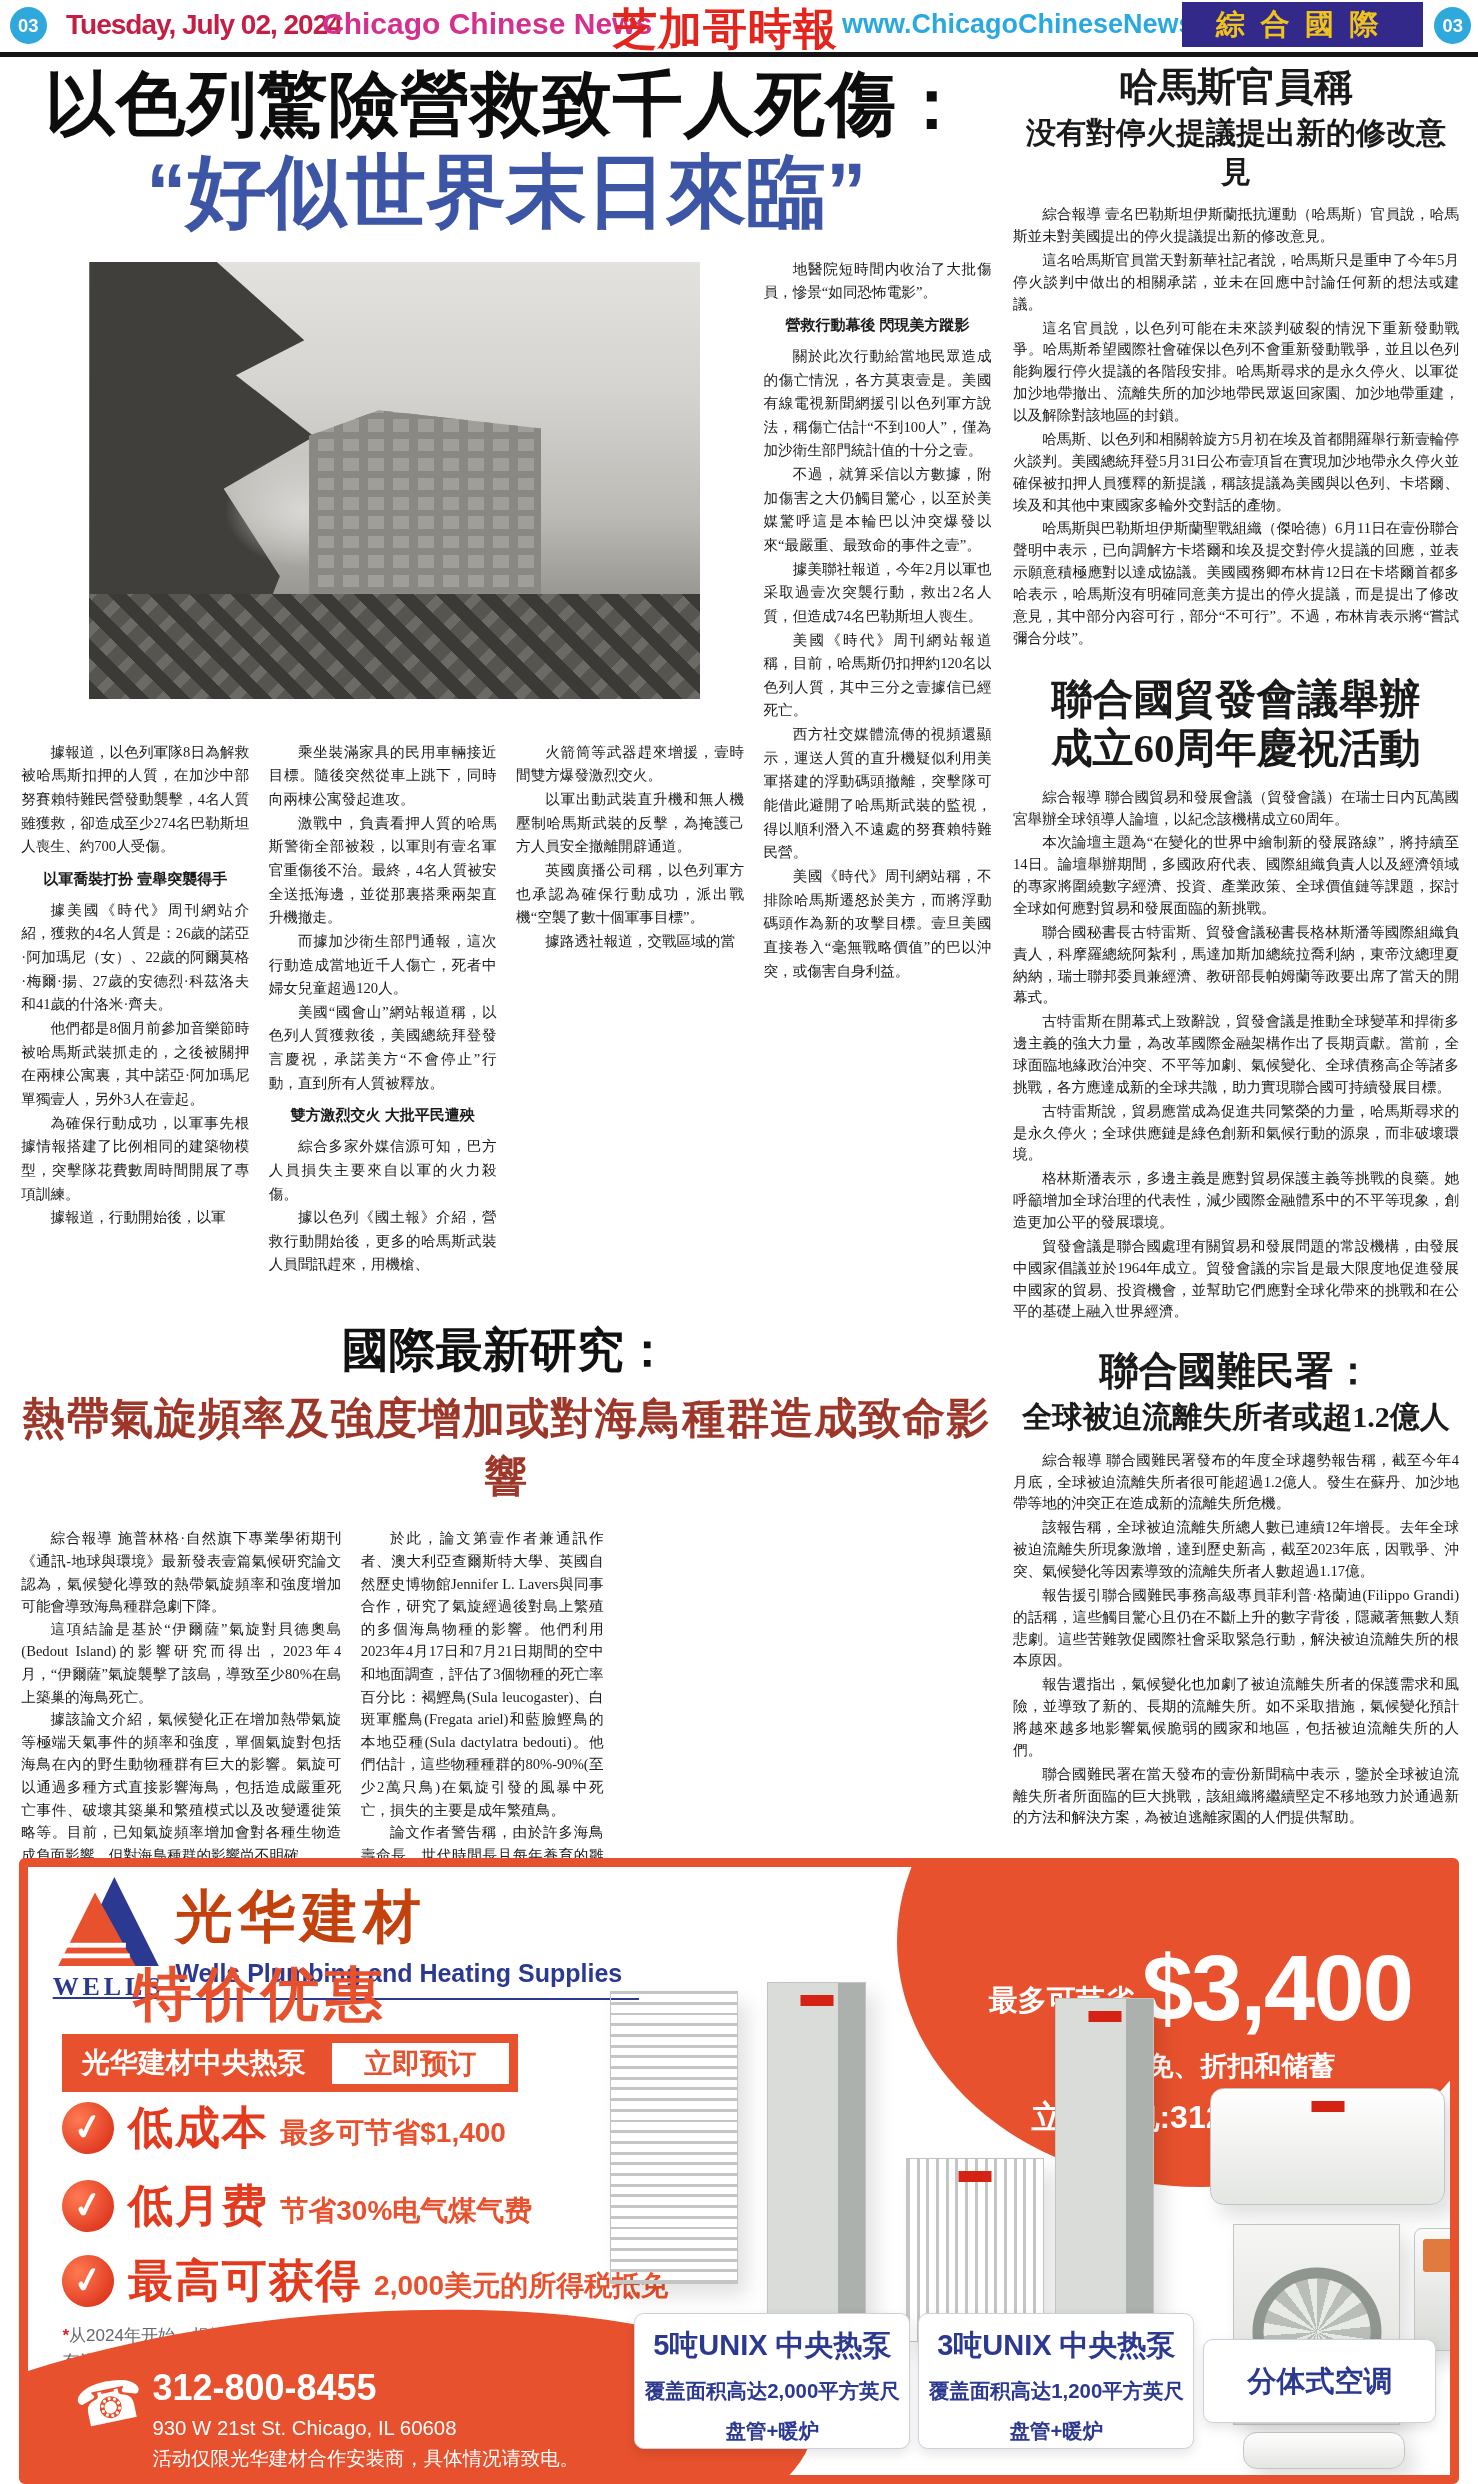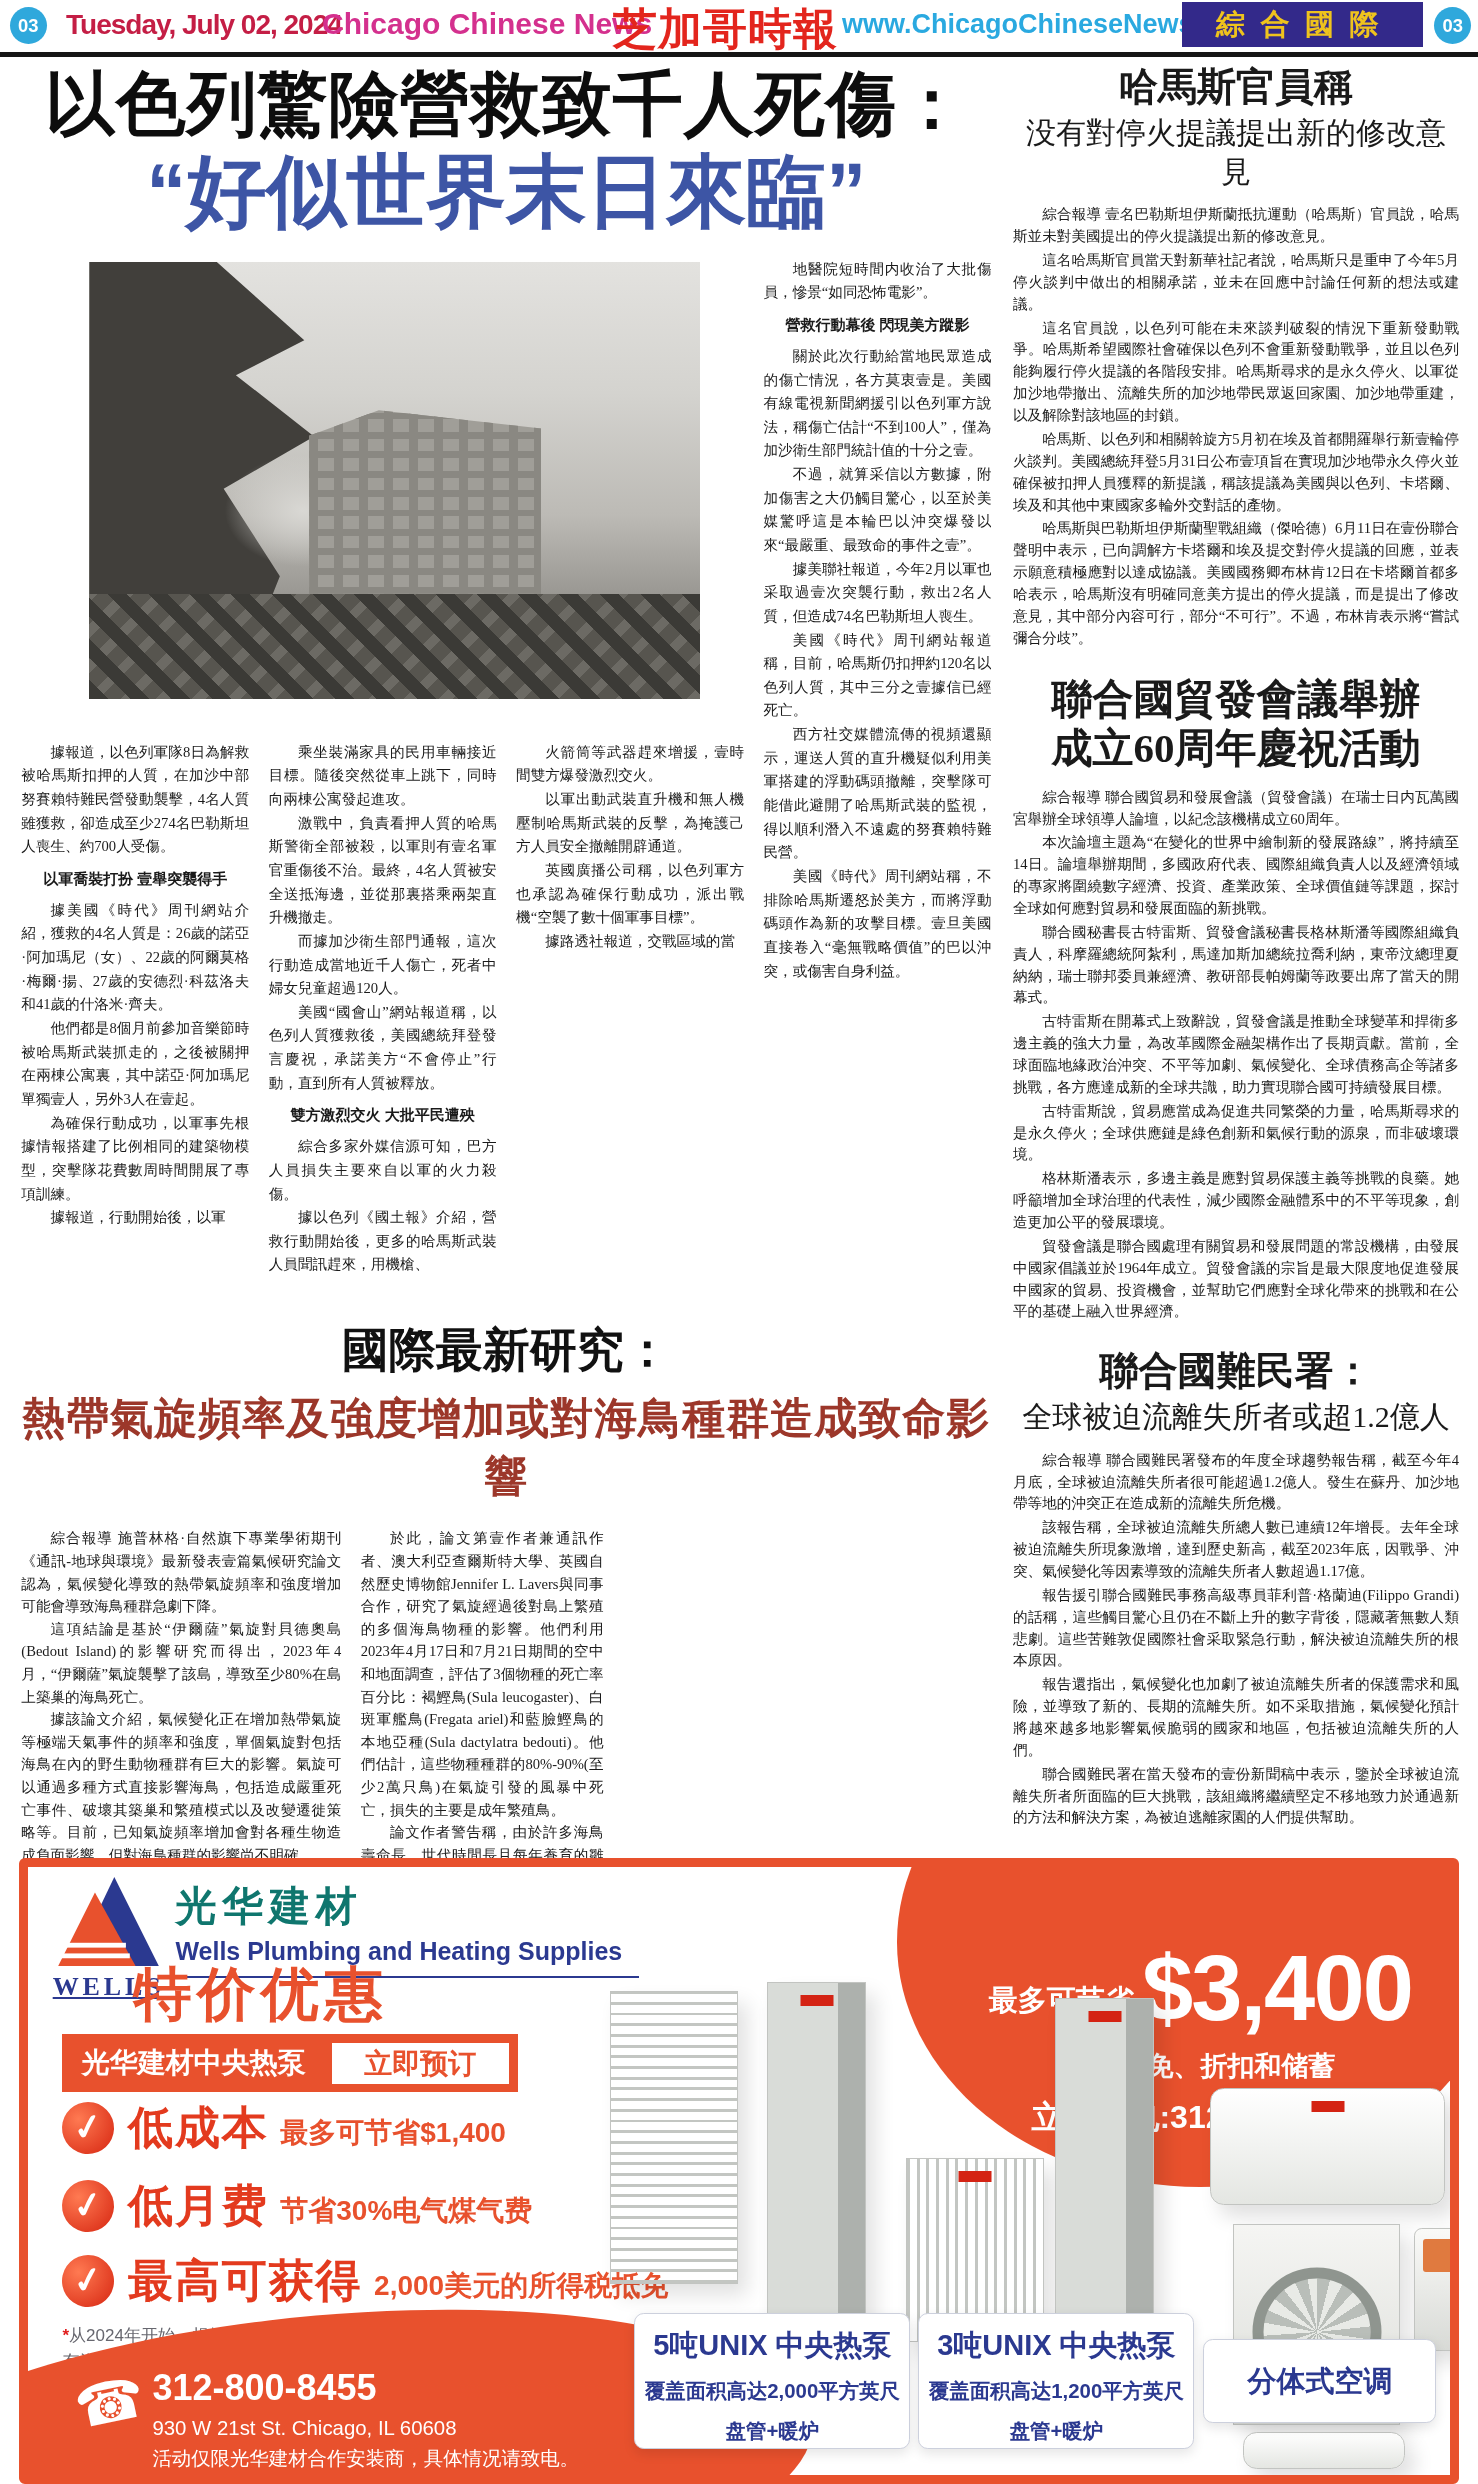--- a/index.html
+++ b/index.html
@@ -72,35 +72,35 @@
                    border:3.9px dotted rgba(255,255,255,.85);border-radius:50%;
                    border-left-color:transparent;border-bottom-color:transparent;transform:rotate(18deg);}
   .crescent{position:absolute;left:44%;top:26%;width:45px;height:105px;background:#fff;
             border-radius:62% 40% 58% 44%/56% 48% 52% 46%;transform:rotate(16deg);
             box-shadow:0 0 21.3px 7.8px rgba(255,255,255,.75);}
 
   
   .sidebar{position:absolute;left:1013px;top:64px;width:446px;height:1782px;overflow:hidden;}
   .sb-art{margin-bottom:25px;}
   .sb-t1{font-weight:900;font-size:39px;text-align:center;line-height:1.2;}
-  .sb-t2{font-weight:400;font-size:30px;text-align:center;line-height:1.3;margin-top:1.9px;}
+  .sb-t2{font-weight:700;font-size:30px;text-align:center;line-height:1.3;margin-top:1.9px;}
   .sb-t1.big{font-size:41px;}
   .sb-body{margin-top:13.6px;font-size:14.6px;line-height:1.5;text-align:justify;}
   .sb-body .para{margin:0 0 1.9px 0;}
 
   
   .ad{position:absolute;left:19.4px;top:1858px;width:1440px;height:626px;box-sizing:border-box;
       border:9.7px solid #e8512d;border-radius:5.8px;background:#fff;overflow:hidden;
       font-family:"Liberation Sans",sans-serif;}
   .ad-logo{position:absolute;left:21.3px;top:9.7px;width:118px;text-align:center;}
   .ad-logo-text{font-family:"Liberation Serif",serif;font-weight:bold;font-size:26px;
                 color:#2b3990;letter-spacing:3.9px;margin-top:1.9px;text-decoration:underline;}
   .ad-brand{position:absolute;left:147px;top:11.6px;width:464px;border-bottom:2.9px solid #2b3990;
             padding-bottom:9.7px;}
-  .ad-brand-cn{font-weight:900;font-size:41px;color:#0f766e;letter-spacing:5.8px;}
+  .ad-brand-cn{font-weight:900;font-size:57px;color:#c2410c;letter-spacing:5.8px;}
   .ad-brand-en{font-weight:bold;font-size:25px;color:#2b3990;margin-top:3.9px;}
   .ad-blob{position:absolute;right:-53px;top:-170px;width:606px;height:490px;border-radius:50%;
            background:#e8512d;}
   .blob-in{position:absolute;left:0;right:0;bottom:47px;text-align:center;color:#fff;}
   .save-row{font-size:29px;font-weight:bold;}
   .save-amt{font-size:92px;font-weight:900;letter-spacing:-1.9px;vertical-align:-9.7px;}
   .save-sub{font-size:27px;font-weight:bold;margin-top:7.8px;}
   .call-now{font-size:32px;font-weight:900;margin-top:11.6px;}
   .promo-title{position:absolute;left:105px;top:89px;font-size:58px;font-weight:900;
                color:#e8512d;letter-spacing:5.8px;text-align:center;}

